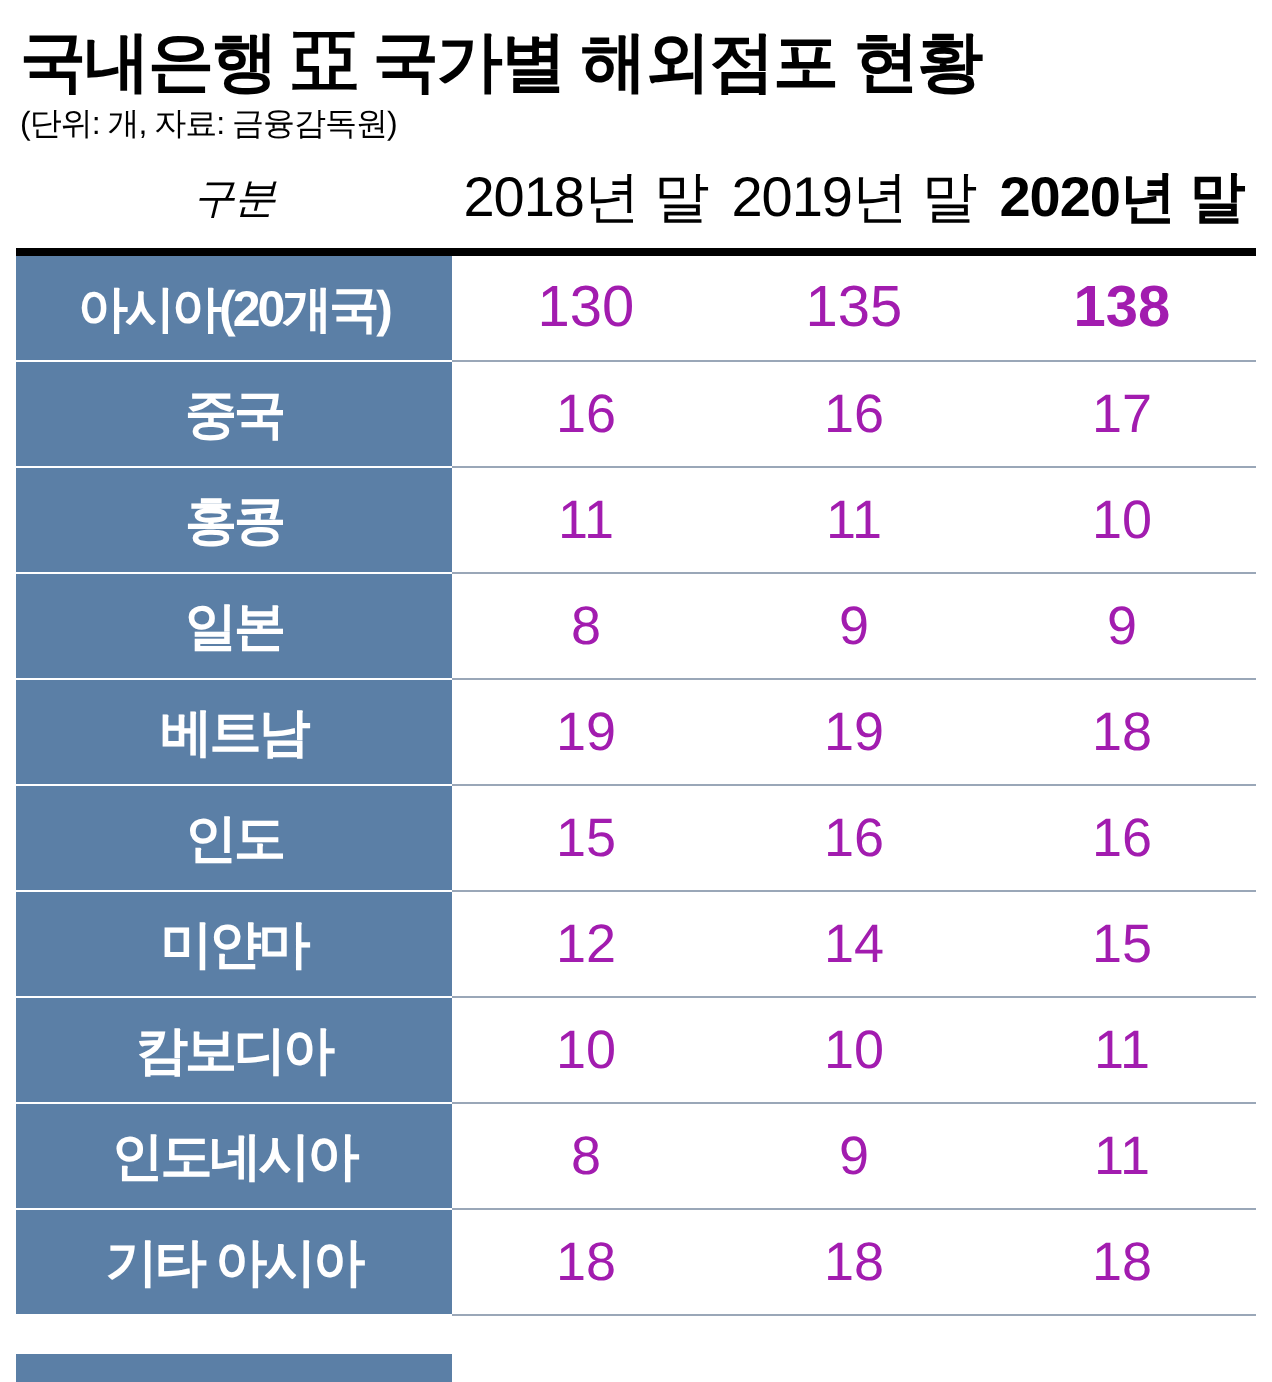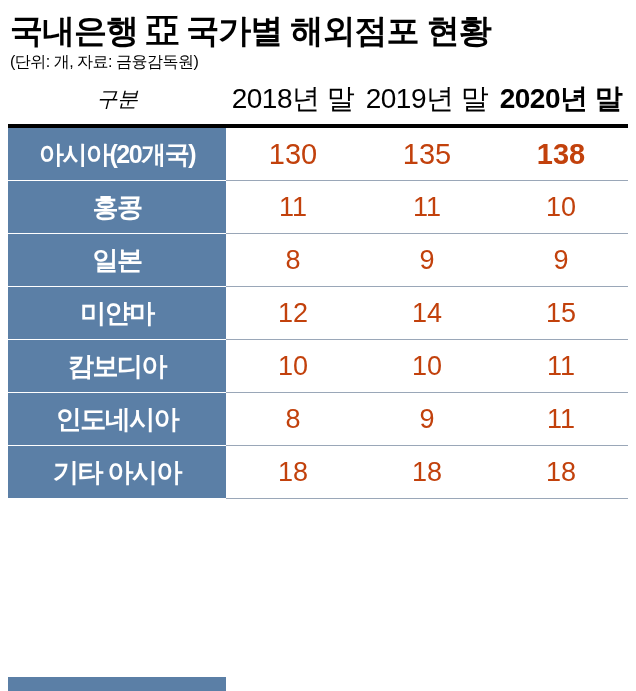--- a/index.html
+++ b/index.html
@@ -84,21 +84,21 @@
     letter-spacing: -1.5px;
     border-bottom: 1px solid #ffffff;
     white-space: nowrap;
   }
   tbody tr.row:first-child td.label {
     font-size: 25px;
   }
   tbody td.num {
     font-size: 27px;
     text-align: center;
-    color: #c2410c;
+    color: #a21caf;
     background: #ffffff;
   }
   tbody td.num.bold {
     font-weight: bold;
   }
   tbody tr.row:first-child td.num {
     font-size: 29px;
   }
   .bottom-strip {
     position: absolute;
@@ -136,32 +136,50 @@
       </tr>
     </thead>
     <tbody>
       <tr class="row">
         <td class="label">아시아(20개국)</td>
         <td class="num">130</td>
         <td class="num">135</td>
         <td class="num bold">138</td>
       </tr>
       <tr class="row">
+        <td class="label">중국</td>
+        <td class="num">16</td>
+        <td class="num">16</td>
+        <td class="num">17</td>
+      </tr>
+      <tr class="row">
         <td class="label">홍콩</td>
         <td class="num">11</td>
         <td class="num">11</td>
         <td class="num">10</td>
       </tr>
       <tr class="row">
         <td class="label">일본</td>
         <td class="num">8</td>
         <td class="num">9</td>
         <td class="num">9</td>
       </tr>
       <tr class="row">
+        <td class="label">베트남</td>
+        <td class="num">19</td>
+        <td class="num">19</td>
+        <td class="num">18</td>
+      </tr>
+      <tr class="row">
+        <td class="label">인도</td>
+        <td class="num">15</td>
+        <td class="num">16</td>
+        <td class="num">16</td>
+      </tr>
+      <tr class="row">
         <td class="label">미얀마</td>
         <td class="num">12</td>
         <td class="num">14</td>
         <td class="num">15</td>
       </tr>
       <tr class="row">
         <td class="label">캄보디아</td>
         <td class="num">10</td>
         <td class="num">10</td>
         <td class="num">11</td>

